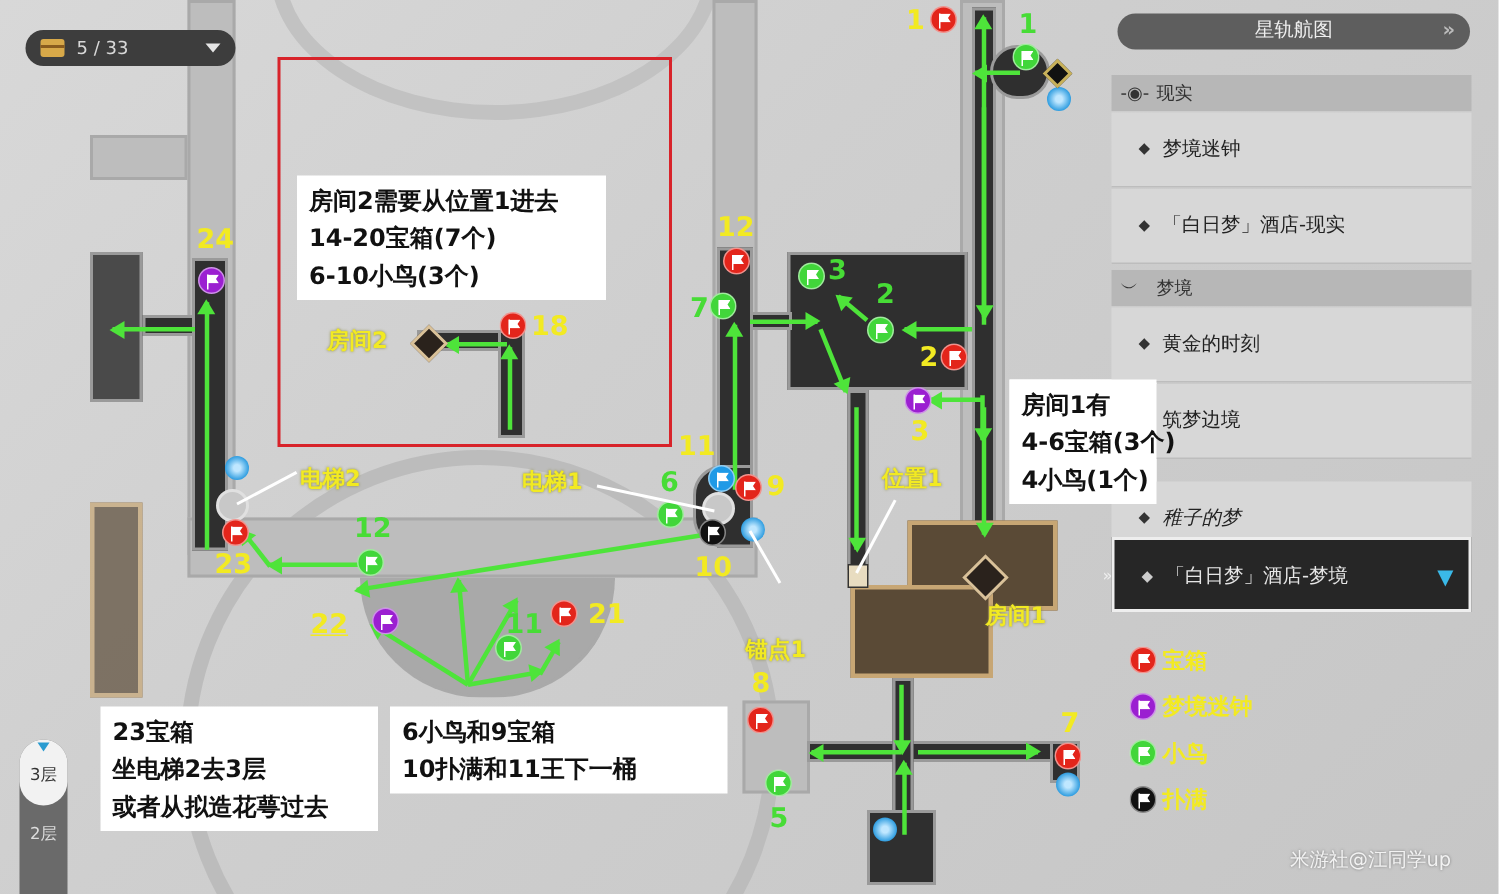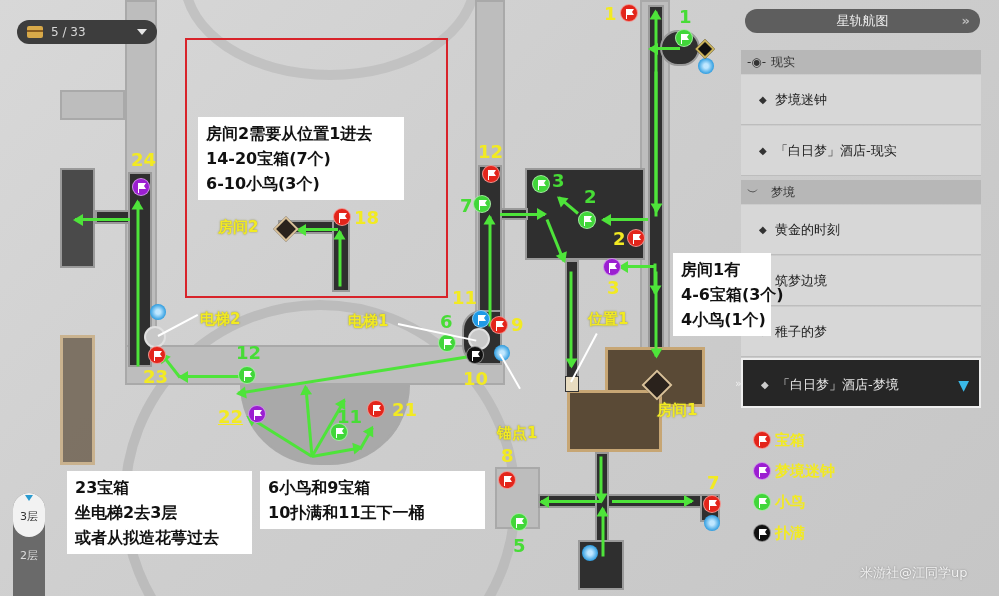--- a/index.html
+++ b/index.html
@@ -171,21 +171,21 @@
 <div class="flag f-purple" style="left:132px;top:178px;"></div>
 <div class="num ny" style="left:131px;top:151px;">24</div>
 <div class="teleport" style="left:150px;top:304px;"></div>
 <div class="elev" style="left:144px;top:326px;"></div>
 <div class="flag f-red" style="left:148px;top:346px;"></div>
 <div class="num ny" style="left:143px;top:368px;">23</div>
 
 <div class="flag f-green" style="left:238px;top:366px;"></div>
 <div class="num ng" style="left:236px;top:344px;">12</div>
 <div class="flag f-purple" style="left:248px;top:405px;"></div>
-<div class="num ny" style="left:218px;top:408px;text-decoration:underline;">22</div>
+<div class="num ny" style="left:207px;top:408px;text-decoration:underline;">22</div>
 <div class="flag f-green" style="left:330px;top:423px;"></div>
 <div class="num ng" style="left:337px;top:408px;">11</div>
 <div class="flag f-red" style="left:367px;top:400px;"></div>
 <div class="num ny" style="left:392px;top:401px;">21</div>
 
 <div class="flag f-red" style="left:498px;top:471px;"></div>
 <div class="num ny" style="left:501px;top:447px;">8</div>
 <div class="flag f-green" style="left:510px;top:513px;"></div>
 <div class="num ng" style="left:513px;top:537px;">5</div>
 <div class="flag f-red" style="left:703px;top:495px;"></div>
@@ -256,21 +256,21 @@
   <span>梦境</span>
 </div>
 <div class="item" style="top:205px;">
   <span class="dot">◆</span>
   <span>黄金的时刻</span>
 </div>
 <div class="item" style="top:256px;">
   <span class="dot">◆</span>
   <span>筑梦边境</span>
 </div>
-<div class="item" style="top:307px;">
+<div class="item" style="top:321px;font-style:italic;">
   <span class="dot">◆</span>
   <span>稚子的梦</span>
 </div>
 <span class="sel-marker">»</span>
 <div class="item sel" style="top:358px;">
   <span class="dot">◆</span>
   <span>「白日梦」酒店-梦境</span>
   <span class="vchev">▼</span>
 </div>
 

